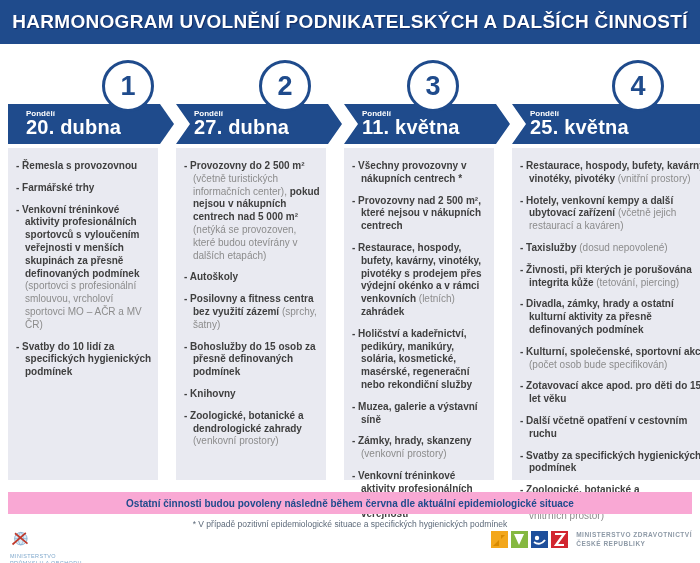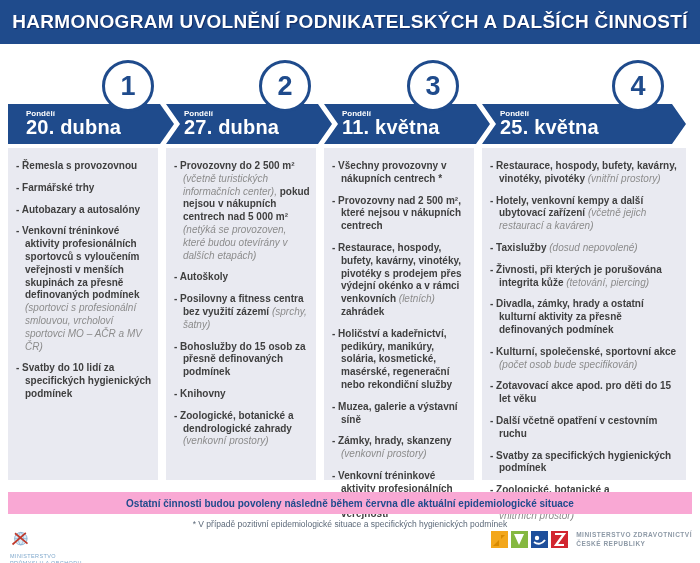--- a/index.html
+++ b/index.html
@@ -9,36 +9,36 @@
   .titlebar{height:44px;background:#1f4b8c;display:flex;align-items:center;justify-content:center;}
   .titlebar h1{margin:8px;color:#fff;font-size:19px;font-weight:bold;letter-spacing:.3px;
                text-shadow:1px 1px 1px rgba(0,10,60,.55);white-space:nowrap;}
   
   .circle{position:absolute;top:60px;width:46px;height:46px;border:3px solid #1f4b8c;border-radius:50%;
           background:#fff;display:flex;align-items:center;justify-content:center;z-index:3;
           color:#1f4b8c;font-size:27px;font-weight:bold;}
   .c1{left:102px}.c2{left:259px}.c3{left:407px}.c4{left:612px}
   
   .grid{position:absolute;top:104px;left:0;width:700px;box-sizing:border-box;padding:0 8px;
-        display:grid;grid-template-columns:150px 150px 150px 204px;column-gap:8px;}
+        display:grid;grid-template-columns:150px 150px 150px 204px;column-gap:18px;}
   .col{display:flex;flex-direction:column;}
   .chev{height:40px;background:#1f4b8c;margin-bottom:4px;box-sizing:border-box;
         padding:5px 0 0 18px;position:relative;z-index:1;color:#fff;}
   .chev-first{width:calc(100% + 16px);
       clip-path:polygon(0 0,calc(100% - 14px) 0,100% 50%,calc(100% - 14px) 100%,0 100%);}
   .chev-mid{width:calc(100% + 16px);
       clip-path:polygon(0 0,calc(100% - 14px) 0,100% 50%,calc(100% - 14px) 100%,0 100%,14px 50%);}
   .chev-last{width:100%;
       clip-path:polygon(0 0,calc(100% - 14px) 0,100% 50%,calc(100% - 14px) 100%,0 100%,14px 50%);}
   .day{font-size:8px;font-weight:bold;line-height:10px;}
   .date{font-size:20px;font-weight:bold;letter-spacing:.2px;line-height:17px;}
   .panel{height:332px;background:#e9eaf1;box-sizing:border-box;padding:12px 6px 8px 8px;}
   .item{font-size:10px;line-height:1.28;margin-bottom:9px;padding-left:9px;text-indent:-9px;}
   .p-b{font-weight:bold;color:#3f3f3f;}
-  .p-i{font-style:italic;color:#8c8c8c;font-weight:normal;}
+  .p-i{color:#8c8c8c;font-weight:normal;}
   
   .band{position:absolute;top:492px;left:8px;right:8px;height:22px;background:#f9a8d4;
         display:flex;align-items:center;justify-content:center;}
   .band span{font-size:10px;font-weight:bold;color:#1f4b8c;}
   .asterisk{position:absolute;top:519px;left:0;width:100%;text-align:center;
             font-size:8.5px;color:#5d6a7a;}
   .logos{position:absolute;top:531px;left:10px;right:8px;display:flex;
          justify-content:space-between;align-items:flex-start;}
   .mpo{display:flex;flex-direction:column;align-items:flex-start;}
   .mpo-text{font-size:5.5px;color:#7fa8cc;letter-spacing:.4px;line-height:7px;margin-top:1px;}
@@ -72,21 +72,20 @@
   <div class="grid">
 
     <div class="col">
       <div class="chev chev-first">
         <div class="day">Pondělí</div>
         <div class="date">20. dubna</div>
       </div>
       <div class="panel">
           <div class="item"><span class="p-b">- Řemesla s provozovnou</span></div>
           <div class="item"><span class="p-b">- Farmářské trhy</span></div>
-          <div class="item"><span class="p-b">- Autobazary a autosalóny</span></div>
           <div class="item"><span class="p-b">- Venkovní tréninkové aktivity profesionálních sportovců s vyloučením veřejnosti v menších skupinách za přesně definovaných podmínek </span><span class="p-i">(sportovci s profesionální smlouvou, vrcholoví sportovci MO – AČR a MV ČR)</span></div>
           <div class="item"><span class="p-b">- Svatby do 10 lidí za specifických hygienických podmínek</span></div>
         </div>
     </div>
 
     <div class="col">
       <div class="chev chev-mid">
         <div class="day">Pondělí</div>
         <div class="date">27. dubna</div>
       </div>

